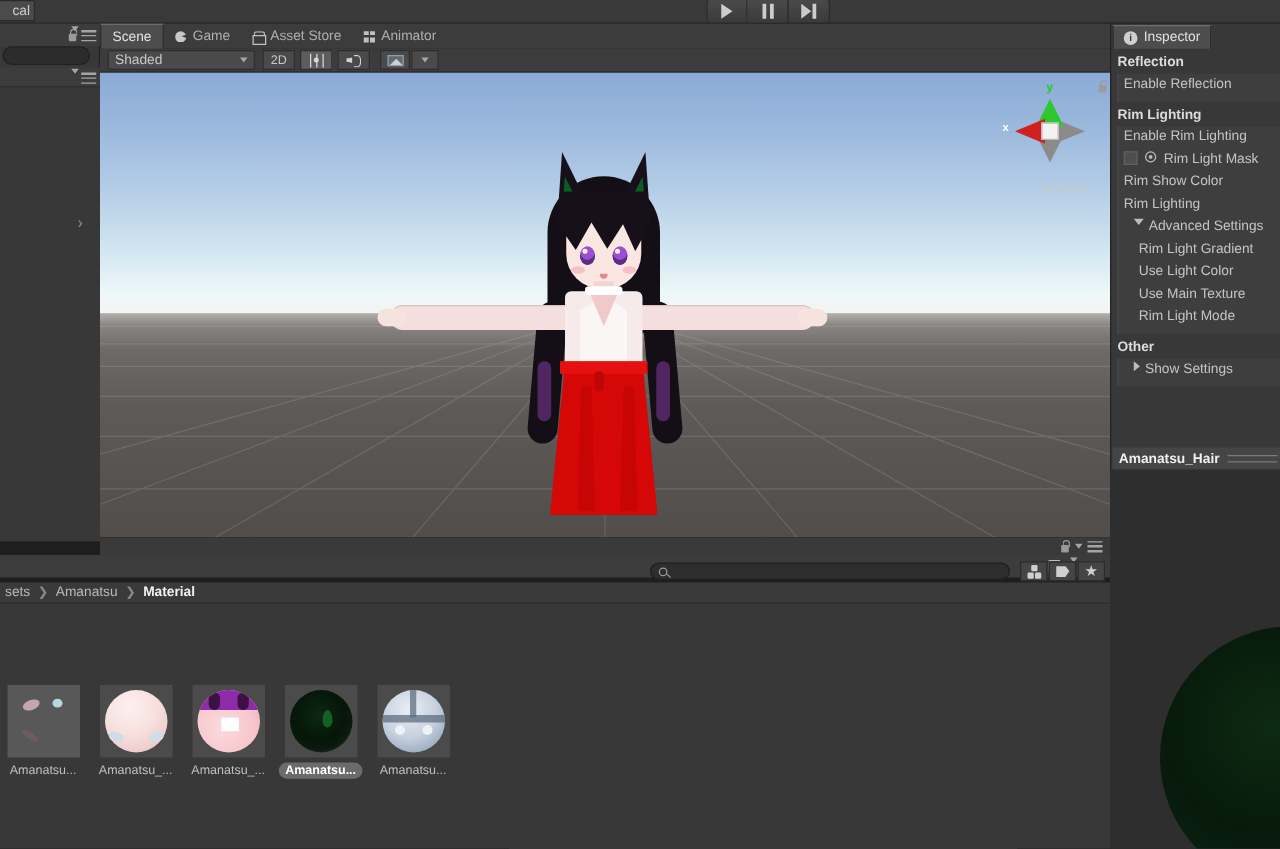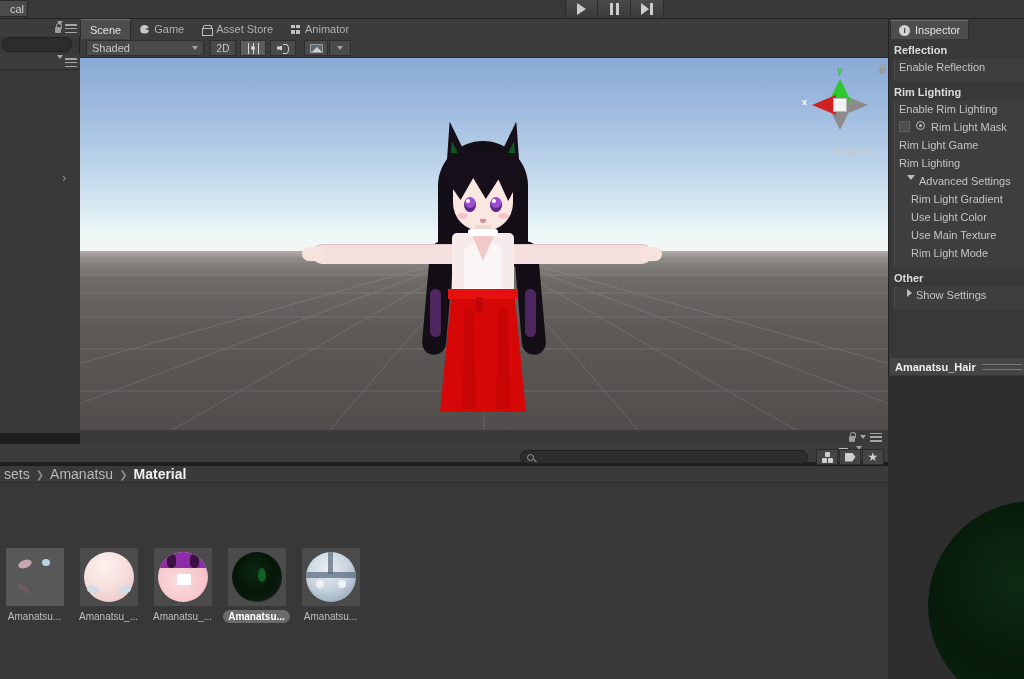--- a/index.html
+++ b/index.html
@@ -201,21 +201,21 @@
   .cube-ic { position:relative; width:11px;height:11px; }
   .cube-ic i { position:absolute; width:5px;height:5px;background:#cfcfcf;border-radius:1px;}
   .cube-ic i:nth-child(1){left:3px;top:0;}
   .cube-ic i:nth-child(2){left:0;top:6px;}
   .cube-ic i:nth-child(3){left:6px;top:6px;}
   .tag-ic { width:11px;height:9px;background:#cfcfcf;clip-path:polygon(0 0,70% 0,100% 50%,70% 100%,0 100%); position:relative;}
   .star-ic { color:#cfcfcf; font-size:12px; line-height:1; }
 
   #breadcrumb { left:0; top:466px; width:888px; height:17px; background:#3a3a3a;
                 display:flex; align-items:center; gap:6px; padding-left:4px; border-bottom:1px solid #2c2c2c;}
-  .crumb { color:#b9b9b9; font-size:14px; }
+  .crumb { color:#b9b9b9; font-size:11px; }
   .crumb.cur { color:#f0f0f0; font-weight:bold; }
   .crumb-sep { color:#8a8a8a; font-size:10px; }
 
   #asset-grid { left:0; top:483px; width:888px; height:196px; background:#383838; display:flex; gap:11px; padding:8px 0 0 3px;align-items:center; }
   .asset { width:63px; display:flex; flex-direction:column; align-items:center; gap:4px; }
   .asset-thumb { width:58px; height:58px; background:#4b4b4b; display:flex; align-items:center; justify-content:center; overflow:hidden;}
   .sphere { width:50px; height:50px; border-radius:50%; }
   .asset-label { font-size:10px; color:#bfbfbf; white-space:nowrap; padding:1px 5px; border-radius:8px; }
   .asset-label.sel { background:#6b6b6b; color:#ffffff; font-weight:bold; }
   #proj-body-fill { left:0; top:483px; width:888px; height:196px; background:#383838; z-index:-1;}
@@ -574,21 +574,21 @@
     <div class="igroup">
       <div class="irow">
         <span>Enable Rim Lighting</span>
       </div>
       <div class="irow sub" style="gap:6px;padding-left:4px;">
         <span class="chk"></span>
         <span class="radio"></span>
         <span>Rim Light Mask</span>
       </div>
       <div class="irow">
-        <span>Rim Light Game</span>
+        <span>Rim Show Color</span>
       </div>
       <div class="irow">
         <span>Rim Lighting</span>
       </div>
       <div class="irow sub">
         <span class="tri-dn"></span>
         <span>Advanced Settings</span>
       </div>
       <div class="irow sub2">
         <span>Rim Light Gradient</span>

